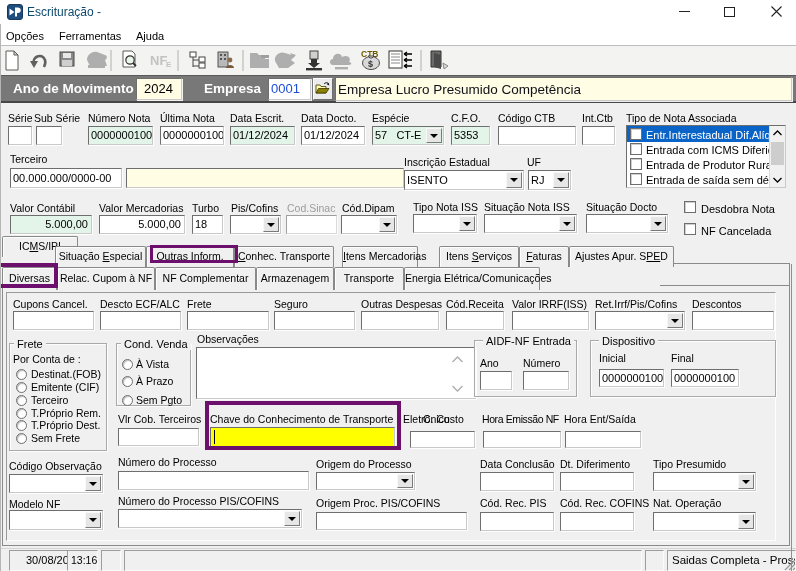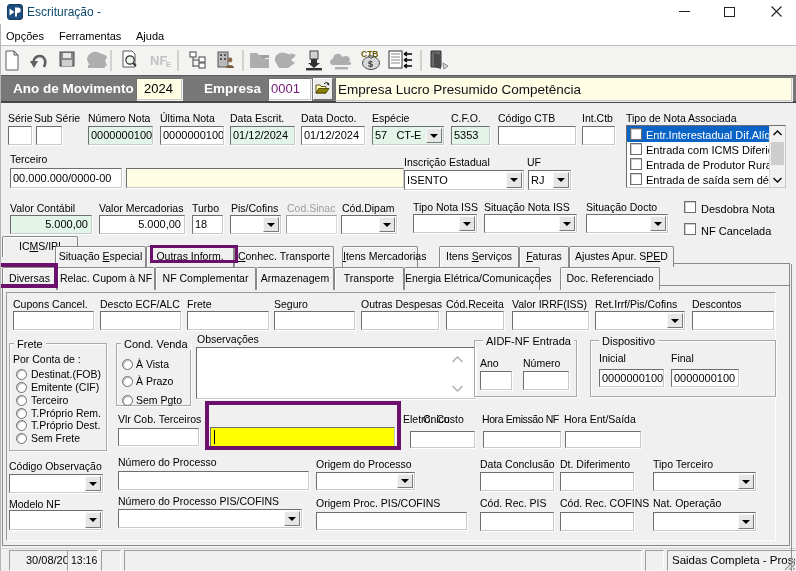--- a/index.html
+++ b/index.html
@@ -122,21 +122,21 @@
 <path d="M431 5 h10 v16 h-10 z" fill="#6a6a6a" stroke="#333"></path>
         <path d="M434 7 l7 2 v14 l-7 -2 z" fill="#4a4a4a"></path>
         <path d="M443 17 l5 3 l-4 3 z" fill="#d9d9d9" stroke="#888"></path>
 </svg>
 </div>
 
 <div style="position:absolute;left:0;top:75px;width:796px;height:28px;background:#787878;border-top:1px solid #5a5a5a;border-bottom:2px solid #464646;box-sizing:border-box"></div>
 <div style="position:absolute;left:13px;top:81px;font:bold 13.5px/15px 'Liberation Sans',sans-serif;color:#fff">Ano de Movimento</div>
 <div class="tb cream" style="left:136px;top:78px;width:46px;height:22px;font-size:13px;line-height:18px;text-align:center">2024</div>
 <div style="position:absolute;left:204px;top:81px;font:bold 13.5px/15px 'Liberation Sans',sans-serif;color:#fff">Empresa</div>
-<div class="tb" style="left:268px;top:78px;width:43px;height:22px;font-size:13px;line-height:18px;color:#701a75">0001</div>
+<div class="tb" style="left:268px;top:78px;width:43px;height:22px;font-size:13px;line-height:18px;color:#1d4ed8">0001</div>
 <div style="position:absolute;left:313px;top:78px;width:20px;height:22px;background:#ececec;border:1px solid;border-color:#fdfdfd #6d6d6d #6d6d6d #fdfdfd;box-sizing:border-box">
 <svg width="16" height="14" viewBox="0 0 16 14" style="margin:2px 0 0 1px">
         <path d="M1 12 L1 4 L5 4 L6 5.5 L11 5.5 L11 12 Z" fill="#fff9ae" stroke="#3c3800" stroke-width="0.8"></path>
         <path d="M1 12 L3.5 7.5 L14 7.5 L11 12 Z" fill="#8b8000" stroke="#3c3800" stroke-width="0.8"></path>
         <path d="M9 3 C11 1 13 1.5 13.5 3" fill="none" stroke="#000" stroke-width="1"></path>
         <path d="M14.6 4.6 L13.2 1.8 L12 3.4 Z" fill="#000"></path>
       </svg>
 </div>
 <div class="tb cream" style="left:335px;top:77px;width:457px;height:24px;font-size:13.5px;line-height:21px;color:#101018">Empresa Lucro Presumido Competência</div>
 
@@ -232,21 +232,20 @@
 <div class="tab" style="left:439px;top:246px;width:80px;height:21px">Itens <u>S</u>erviços</div>
 <div class="tab" style="left:519px;top:246px;width:50px;height:21px"><u>F</u>aturas</div>
 <div class="tab" style="left:569px;top:246px;width:105px;height:21px">Ajustes Apur. S<u>PE</u>D</div>
 <div class="hl" style="left:674px;top:263px;width:116px"></div>
 <div class="tab" style="left:2px;top:267px;width:55px;height:23px;line-height:21px">Diversas</div>
 <div class="tab" style="left:57px;top:267px;width:98px;height:23px;line-height:21px">Relac. Cupom à NF</div>
 <div class="tab" style="left:155px;top:267px;width:101px;height:23px;line-height:21px">NF Complementar</div>
 <div class="tab" style="left:256px;top:267px;width:78px;height:23px;line-height:21px">Armazenagem</div>
 <div class="tab" style="left:334px;top:267px;width:70px;height:23px;line-height:21px">Transporte</div>
 <div class="tab" style="left:404px;top:267px;width:136px;height:23px;line-height:21px">Energia Elétrica/Comunicações</div>
-<div class="tab" style="left:560px;top:267px;width:100px;height:23px;line-height:21px">Doc. Referenciado</div>
 <div class="hl" style="left:660px;top:285px;width:130px"></div>
 <div class="vl" style="left:789px;top:264px;height:281px"></div>
 <div class="vl" style="left:2px;top:289px;height:256px"></div>
 <div class="hl" style="left:2px;top:545px;width:788px"></div>
 
 <div style="position:absolute;left:6px;top:292px;width:770px;height:249px;border:1px solid;border-color:#9a9a9a #fdfdfd #fdfdfd #9a9a9a;box-sizing:border-box"></div>
 
 <div class="ann" style="left:150px;top:245px;width:88px;height:18px;border-width:3.5px"></div>
 <div class="ann" style="left:-3px;top:263px;width:61px;height:25px"></div>
 
@@ -314,38 +313,39 @@
 
 <div class="grp" style="left:590px;top:340px;width:186px;height:57px"></div>
 <div class="leg" style="left:599px;top:335px">Dispositivo</div>
 <div class="lbl" style="left:599px;top:352px">Inicial</div>
 <div class="tb" style="left:599px;top:369px;width:65px;height:18px;line-height:14px">0000000100</div>
 <div class="lbl" style="left:671px;top:352px">Final</div>
 <div class="tb" style="left:671px;top:369px;width:68px;height:18px;line-height:14px">0000000100</div>
 
 <div class="lbl" style="left:118px;top:413px">Vlr Cob. Terceiros</div>
 <div class="tb" style="left:118px;top:428px;width:81px;height:18px"></div>
+<div class="lbl" style="left:210px;top:413px">Chave do Conhecimento de Transporte</div>
 <div class="tb" style="left:210px;top:427px;width:185px;height:20px;background:#ffff00">
       <span style="position:absolute;left:3px;top:2px;width:1px;height:14px;background:#000"></span>
     </div>
 <div class="ann" style="left:205px;top:401px;width:196px;height:49px"></div>
 <div class="lbl" style="left:403px;top:413px">Eletrônico</div>
 <div class="lbl" style="left:423px;top:413px">C. Custo</div>
 <div class="lbl" style="left:482px;top:413px;letter-spacing:-0.4px">Hora Emissão NF</div>
 <div class="lbl" style="left:564px;top:413px">Hora Ent/Saída</div>
 <div class="tb" style="left:410px;top:431px;width:65px;height:17px"></div>
 <div class="tb" style="left:483px;top:431px;width:78px;height:17px"></div>
 <div class="tb" style="left:565px;top:431px;width:76px;height:17px"></div>
 
 <div class="lbl" style="left:9px;top:460px">Código Observação</div>
 <div class="lbl" style="left:118px;top:456px">Número do Processo</div>
 <div class="lbl" style="left:316px;top:458px">Origem do Processo</div>
 <div class="lbl" style="left:480px;top:458px">Data Conclusão</div>
 <div class="lbl" style="left:560px;top:458px">Dt. Diferimento</div>
-<div class="lbl" style="left:653px;top:458px">Tipo Terceiro</div>
+<div class="lbl" style="left:653px;top:458px">Tipo Presumido</div>
 <div class="tb" style="left:9px;top:474px;width:94px;height:19px">
       <span class="cbtn"></span>
     </div>
 <div class="tb" style="left:118px;top:471px;width:191px;height:19px"></div>
 <div class="tb" style="left:316px;top:472px;width:99px;height:18px">
       <span class="cbtn"></span>
     </div>
 <div class="tb" style="left:480px;top:472px;width:74px;height:19px"></div>
 <div class="tb" style="left:560px;top:472px;width:74px;height:19px"></div>
 <div class="tb" style="left:653px;top:472px;width:103px;height:19px">

